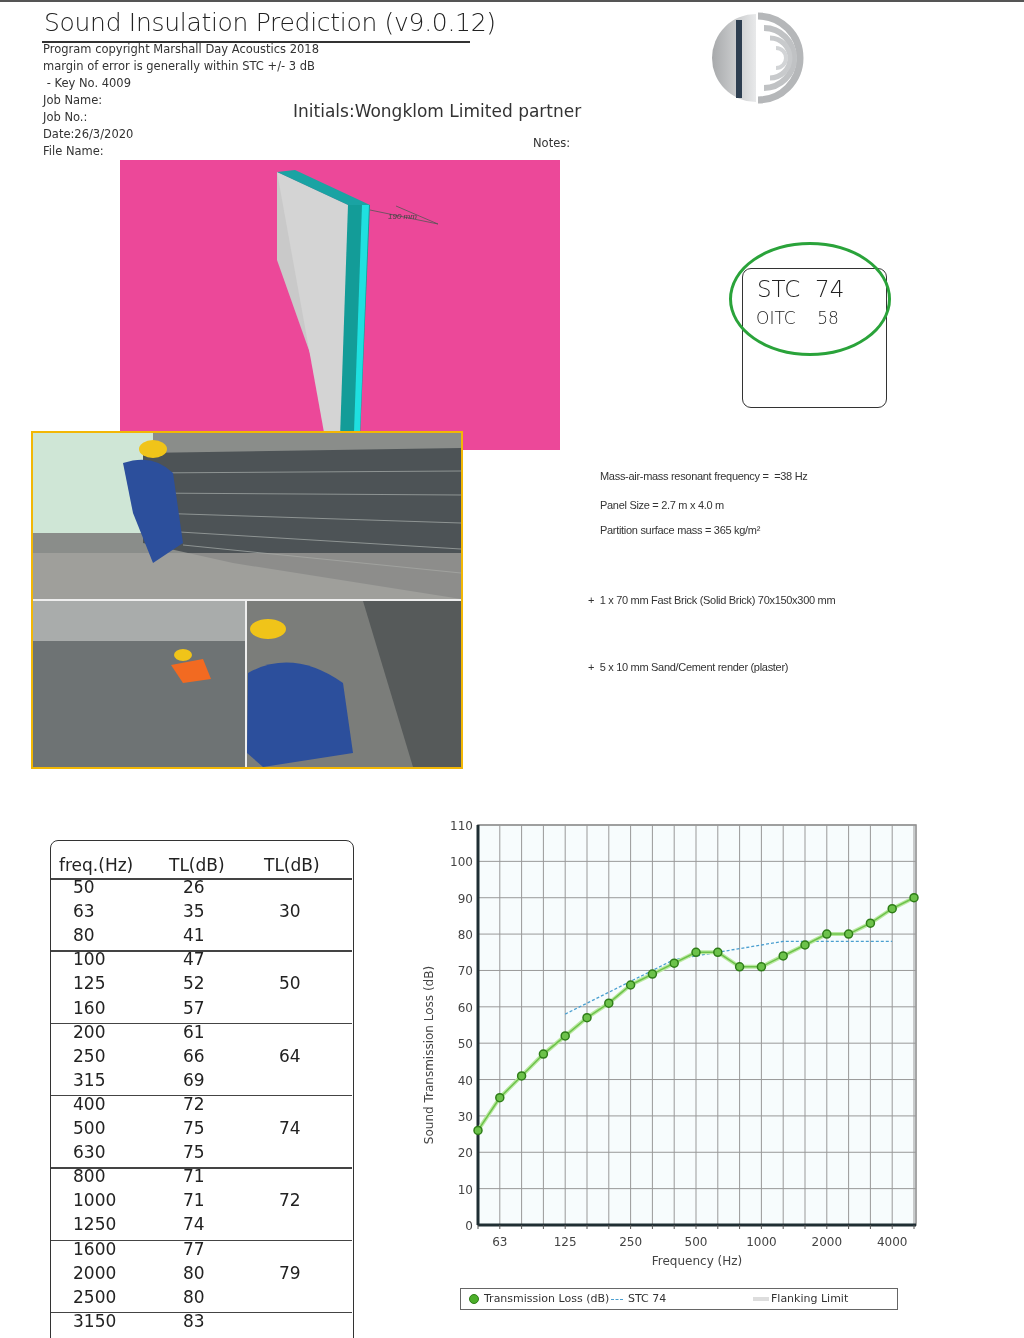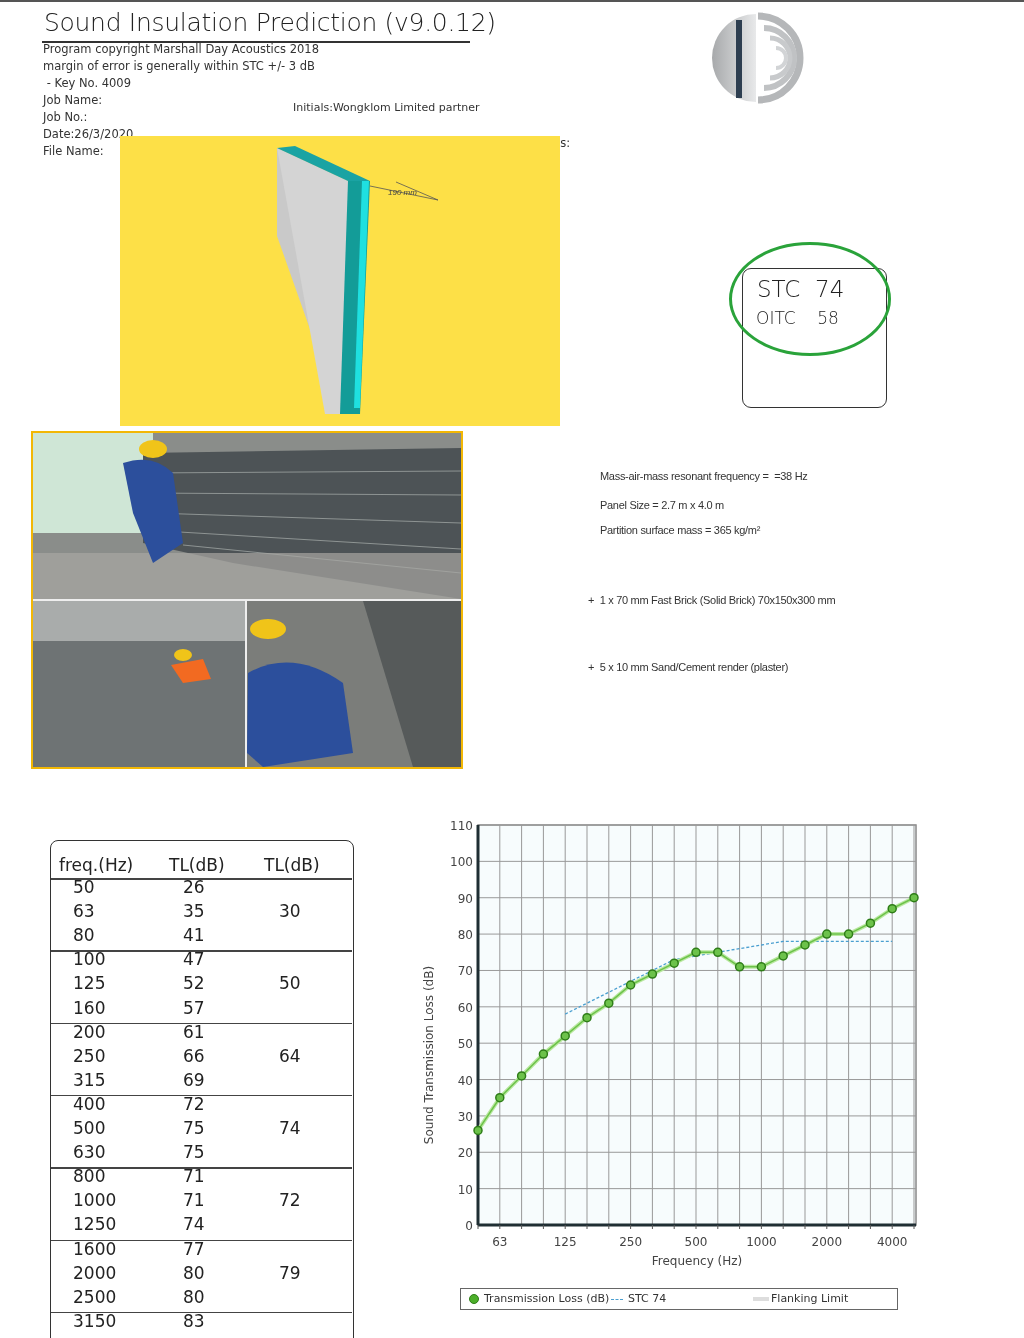--- a/index.html
+++ b/index.html
@@ -1,25 +1,25 @@
 <!DOCTYPE html>
 <html><head>
 <meta charset="utf-8">
 <style>
   html, body { margin:0; padding:0; background:#fff; }
   body { width:1024px; height:1338px; position:relative; overflow:hidden; font-family:"DejaVu Sans", sans-serif; color:#222; }
   .topline { position:absolute; left:0; top:0; width:1024px; height:2px; background:#555; }
   .title { position:absolute; left:44px; top:8px; font-size:25px; font-weight:300; letter-spacing:-0.3px; color:#222; }
   .title-rule { position:absolute; left:42px; top:41px; width:428px; height:2px; background:#333; }
   .hdr-line { position:absolute; left:43px; font-size:11.5px; color:#333; white-space:pre; }
-  .initials { position:absolute; left:293px; top:101px; font-size:11px; color:#333; }
+  .initials { position:absolute; left:293px; top:101px; font-size:17px; color:#333; }
   .notes { position:absolute; left:533px; top:136px; font-size:11.5px; color:#333; }
   .logo { position:absolute; left:706px; top:10px; width:280px; height:96px; }
   .logo-text { position:absolute; left:112px; top:12px; font-size:62px; font-weight:500; color:#2d3e50; letter-spacing:1px; font-family:"Liberation Sans", sans-serif; }
-  .render3d { position:absolute; left:120px; top:136px; width:440px; height:290px; background:#fde047; }
+  .render3d { position:absolute; left:120px; top:160px; width:440px; height:290px; background:#ec4899; }
   .photo { position:absolute; left:31px; top:431px; width:432px; height:338px; border:2px solid #f2b705; box-sizing:border-box; background:#8a8f92; overflow:hidden; }
   .stc-box { position:absolute; left:742px; top:268px; width:145px; height:140px; border:1.5px solid #333; border-radius:9px; box-sizing:border-box; }
   .stc-ellipse { position:absolute; left:729px; top:242px; width:162px; height:114px; border:3.5px solid #2aa33a; border-radius:50%; box-sizing:border-box; }
   .stc-line { position:absolute; left:757px; font-weight:300; color:#222; white-space:pre; }
   .props { position:absolute; font-family:"Liberation Sans", sans-serif; font-size:11px; color:#333; letter-spacing:-0.3px; white-space:pre; }
   .tbl { position:absolute; left:50px; top:794px; width:304px; height:701px; border:1.5px solid #333; border-radius:8px; box-sizing:border-box;margin-top:46px; }
   .tbl-head { position:absolute; top:14px; font-size:17px; color:#222; }
   .tbl-rule { position:absolute; left:0; width:301px; height:1.5px; background:#444; }
   .cell { position:absolute; font-size:17px; color:#222; }
   .chart { position:absolute; left:415px; top:810px; width:520px; height:520px; }

